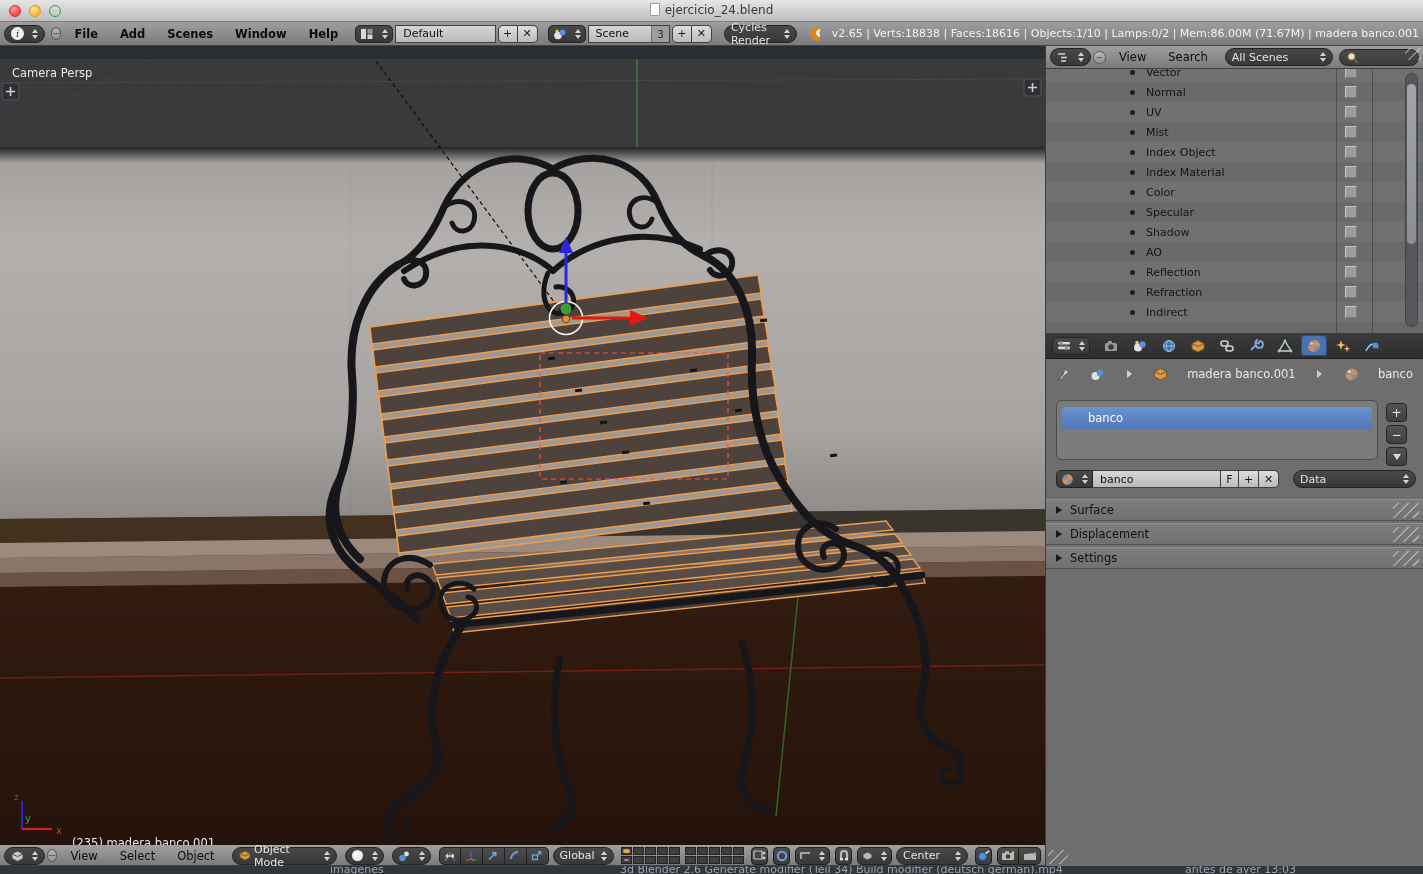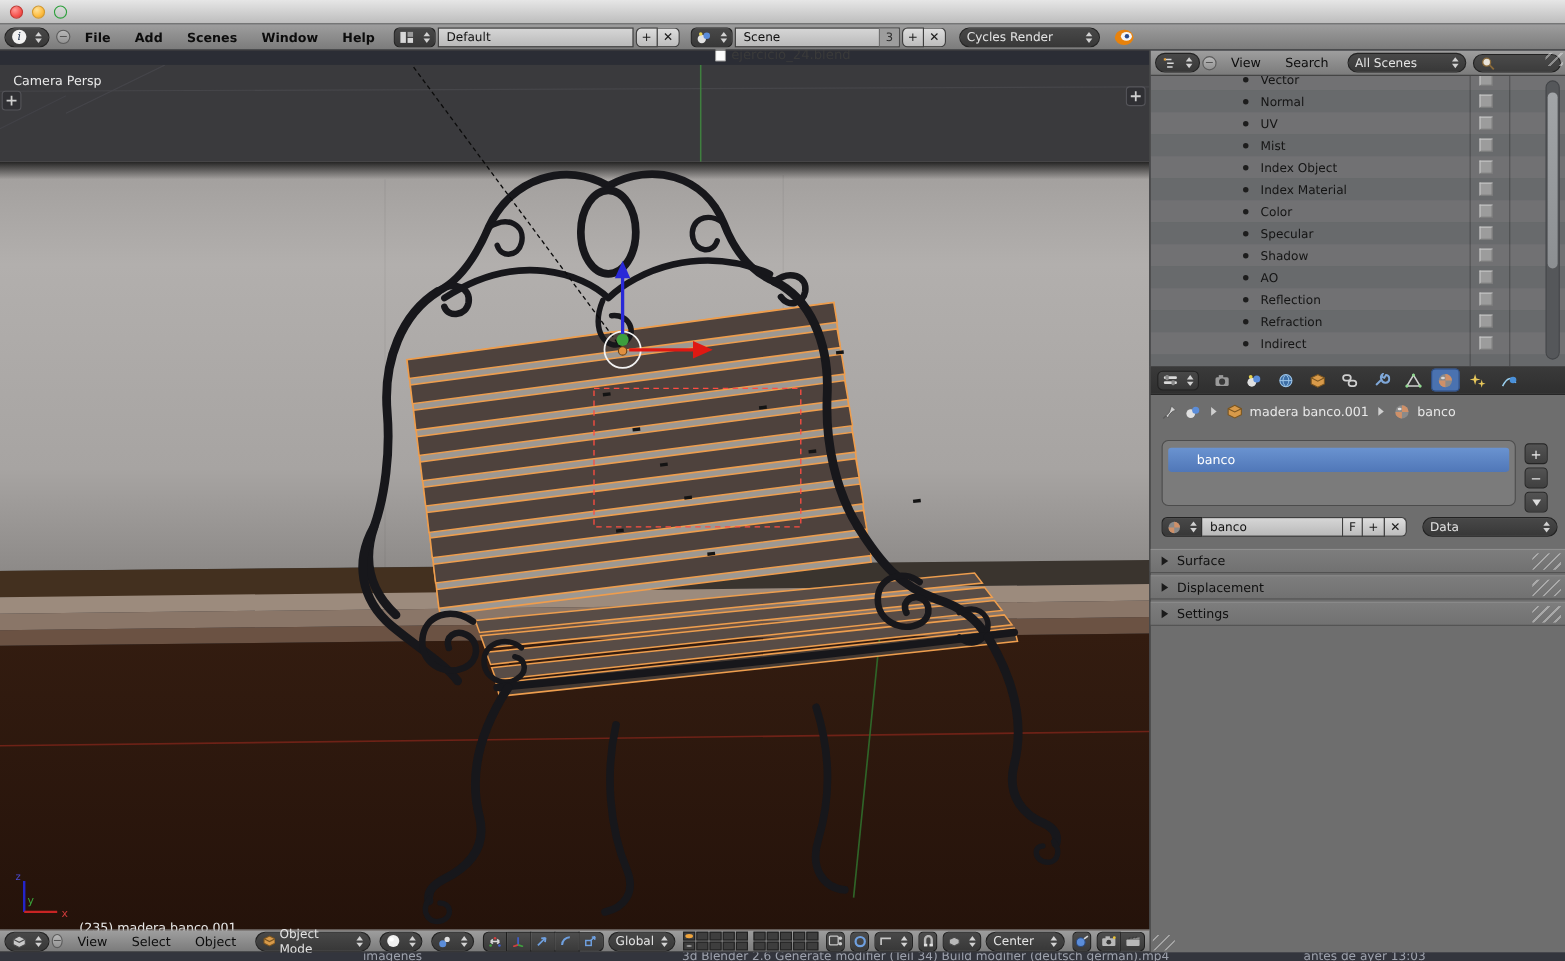--- a/index.html
+++ b/index.html
@@ -6,21 +6,21 @@
   html,body{width:1423px;height:874px;overflow:hidden;background:#000;}
   .abs{position:absolute;}
   #stage{position:relative;width:1423px;height:874px;background:#2b2d35;}
 
   
   #macbar{left:0;top:0;width:1423px;height:22px;background:linear-gradient(#e6e6e6,#bdbdbd);border-bottom:1px solid #7d7d7d;}
   .tl{position:absolute;top:4.5px;width:12px;height:12px;border-radius:50%;}
   #tl-close{left:9px;background:radial-gradient(circle at 35% 30%,#ff9a96,#f6534e 60%,#d8342f);border:1px solid #c33b36;}
   #tl-min{left:29px;background:radial-gradient(circle at 35% 30%,#ffe29a,#fdbc40 60%,#de9b22);border:1px solid #d29a32;}
   #tl-zoom{left:49px;background:radial-gradient(circle at 35% 30%,#a6eea0,#39c74f 60%,#24a233;border:1px solid #2da03c);border:1px solid #2da03c;}
-  #mactitle{left:0;right:0;top:3px;text-align:center;font-size:12px;color:#3a3a3a;margin-top:40px;}
+  #mactitle{left:0;right:0;top:3px;text-align:center;font-size:12px;color:#3a3a3a;}
   #mactitle .doc{display:inline-block;width:10px;height:13px;background:#fdfdfd;border:1px solid #9a9a9a;border-radius:1px;vertical-align:-2px;margin-right:5px;}
 
   
   .bheader{background:linear-gradient(#9e9e9e,#7b7b7b);border-bottom:1px solid #424242;display:flex;align-items:center;}
   .menu-label{font-size:11.5px;color:#0c0c0c;padding:0 11px;cursor:default;}
   .pill{display:inline-flex;align-items:center;height:18px;border-radius:9px;border:1px solid #232323;background:linear-gradient(#484848,#383838);color:#e4e4e4;font-size:11px;padding:0 6px;gap:4px;}
   .pill.sq{border-radius:5px;}
   .field-light{display:inline-flex;align-items:center;height:18px;border:1px solid #3f3f3f;background:linear-gradient(#d6d6d6,#b9b9b9);color:#111;font-size:11px;padding:0 7px;}
   .btn-light{display:inline-flex;align-items:center;justify-content:center;height:18px;width:20px;border:1px solid #3f3f3f;background:linear-gradient(#dedede,#bcbcbc);color:#1b1b1b;font-size:11px;}
   .rl{border-radius:9px 0 0 9px;}.r5r{border-radius:0 5px 5px 0;}
@@ -54,21 +54,21 @@
   .o-bullet{width:5px;height:5px;border-radius:50%;background:#1d1d1d;margin-right:11px;}
   .o-chk{position:absolute;right:66px;top:4px;width:12px;height:12px;background:#9c9c9c;border:1px solid #c6c6c6;border-right-color:#787878;border-bottom-color:#787878;}
   .o-vline{position:absolute;top:0;bottom:0;width:1px;background:rgba(0,0,0,.28);}
   #o-scroll{position:absolute;right:5px;top:4px;bottom:6px;width:13px;border-radius:7px;background:#55575a;border:1px solid #434548;}
   #o-thumb{position:absolute;left:1px;right:1px;top:10px;height:160px;border-radius:6px;background:linear-gradient(#a2a5a8,#8c8f92);}
 
   #props{left:1045px;top:333px;width:378px;height:533px;background:#6e6e6e;border-left:1px solid #3c3c3c;}
   #props-tabs{height:26px;background:linear-gradient(#3a3a3a,#2f2f2f);border-bottom:1px solid #1e1e1e;display:flex;align-items:center;padding:0 6px;gap:3px;}
   .ptab{width:26px;height:21px;border-radius:4px;display:flex;align-items:center;justify-content:center;}
   .ptab.active{background:#4a72b0;box-shadow:inset 0 0 0 1px #2c4a7e;}
-  #crumbs{height:30px;display:flex;align-items:center;padding:0 10px;gap:6px;color:#e8e8e8;font-size:11.5px;}
+  #crumbs{height:30px;display:flex;align-items:center;padding:0 10px;gap:6px;color:#e8e8e8;font-size:11.5px;justify-content:space-between;}
   .crumb-arrow{width:0;height:0;border-top:4px solid transparent;border-bottom:4px solid transparent;border-left:5px solid #cfcfcf;margin:0 3px;}
   #slotbox{position:absolute;left:10px;top:67px;width:322px;height:60px;background:#7b7b7b;border:1px solid #4c4c4c;border-radius:6px;}
   #slotrow{position:absolute;left:5px;right:5px;top:6px;height:22px;border-radius:3px;background:linear-gradient(#6a93d0,#5077b8);color:#fff;font-size:11.5px;display:flex;align-items:center;padding-left:26px;}
   .sidebtns{position:absolute;left:340px;top:70px;display:flex;flex-direction:column;gap:3px;}
   .sbtn{width:21px;height:19px;border-radius:4px;border:1px solid #242424;background:linear-gradient(#535353,#404040);color:#ececec;font-size:12px;display:flex;align-items:center;justify-content:center;}
   .sbtn .tri{width:0;height:0;border-left:4.5px solid transparent;border-right:4.5px solid transparent;border-top:6px solid #dcdcdc;}
   #dbrow{position:absolute;left:10px;top:136px;height:20px;display:flex;align-items:center;}
   .panelhdr{position:relative;height:22px;margin-top:2px;background:linear-gradient(#7d7d7d,#717171);border-top:1px solid #8f8f8f;border-bottom:1px solid #525252;display:flex;align-items:center;padding:0 10px;font-size:11.5px;color:#101010;}
   .panelhdr .tri{width:0;height:0;border-top:4.5px solid transparent;border-bottom:4.5px solid transparent;border-left:6px solid #1a1a1a;margin-right:8px;}
   .panelhdr .hatch{position:absolute;right:4px;top:3px;width:26px;height:15px;}
@@ -163,20 +163,21 @@
         <span class="ud" style="margin-left:auto;">
           <i class="up"></i>
           <i class="dn"></i>
         </span>
       </span>
     <svg width="20" height="16" style="margin-left:10px;">
         <ellipse cx="10" cy="8" rx="8.5" ry="7" fill="#e8820c"></ellipse>
         <ellipse cx="12" cy="7" rx="5" ry="4" fill="#f4f4f4"></ellipse>
         <circle cx="12.5" cy="7" r="2" fill="#2a4a8a"></circle>
       </svg>
+    <span id="stats">v2.65 | Verts:18838 | Faces:18616 | Objects:1/10 | Lamps:0/2 | Mem:86.00M (71.67M) | madera banco.001</span>
   </div>
 
   <div id="viewport" class="abs">
     <svg width="1045" height="799" viewBox="0 0 1045 799">
       <defs>
         <linearGradient id="wallG" x1="0" y1="0" x2="0" y2="1">
           <stop offset="0" stop-color="#a19e9c"></stop>
             <stop offset="0.25" stop-color="#b2afad"></stop>
           <stop offset="0.75" stop-color="#a7a4a2"></stop>
             <stop offset="1" stop-color="#8d8a88"></stop>

